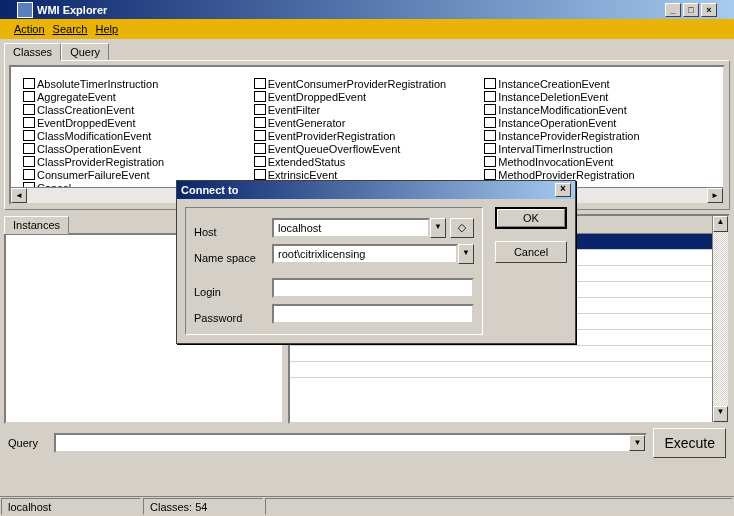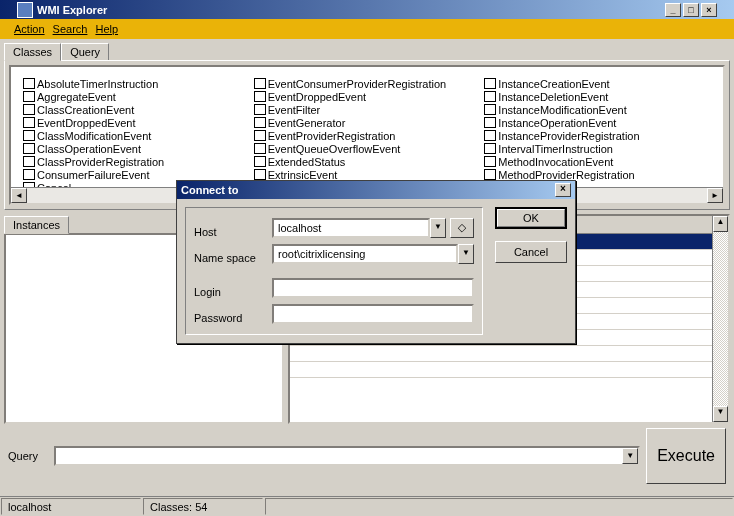--- a/index.html
+++ b/index.html
@@ -30,21 +30,21 @@
 .grid-box { flex: 1; background: #fff; border: 2px inset #d4d0c8; position: relative; overflow: hidden; }
 .grid-header { background: #d4d0c8; height: 18px; border-bottom: 1px solid #808080; }
 .grid-row { height: 16px; border-bottom: 1px solid #d4d0c8; }
 .grid-row.sel { background: #0a246a; }
 .vscroll { position: absolute; right: 0; top: 0; bottom: 0; width: 16px; background: #d4d0c8; border-left: 1px solid #808080; display: flex; flex-direction: column; }
 .vscroll .sbtn { height: 16px; background: #d4d0c8; border: 1px solid #fff; border-right-color: #404040; border-bottom-color: #404040; font-size: 8px; text-align: center; cursor: pointer; }
 .vscroll .track { flex: 1; background: repeating-conic-gradient(#d4d0c8 0 25%, #fff 0 50%) 0/2px 2px; }
 .queryrow { display: flex; align-items: center; margin: 4px 8px; gap: 6px; }
 .queryrow .label { width: 40px; }
 .queryrow .qinput { flex: 1; height: 20px; border: 2px inset #d4d0c8; background: #fff; }
-.btn3d { background: #d4d0c8; border: 1px solid #fff; border-right-color: #404040; border-bottom-color: #404040; padding: 18px 10px; cursor: pointer; font-size: 16px; font-family: inherit; }
+.btn3d { background: #d4d0c8; border: 1px solid #fff; border-right-color: #404040; border-bottom-color: #404040; padding: 6px 10px; cursor: pointer; font-size: 14px; font-family: inherit; }
 .statusbar { position: absolute; bottom: 0; left: 0; right: 0; height: 20px; background: #d4d0c8; display: flex; border-top: 1px solid #808080; }
 .statusbar .cell { border: 1px inset #d4d0c8; padding: 2px 6px; margin: 1px; }
 .statusbar .cell:first-child { width: 140px; }
 .statusbar .cell:nth-child(2) { width: 120px; }
 .statusbar .cell:last-child { flex: 1; }
 
 .dialog { position: absolute; left: 176px; top: 180px; width: 400px; background: #d4d0c8; border: 1px solid #404040; box-shadow: 1px 1px 0 #000; z-index: 100; }
 .dialog .dtitle { background: linear-gradient(to right, #0a246a, #a6caf0); color: white; height: 18px; display: flex; align-items: center; padding: 0 4px; font-weight: bold; font-size: 11px; }
 .dialog .dtitle .t { flex: 1; }
 .dialog .dtitle .x { width: 16px; height: 14px; background: #d4d0c8; color: #000; border: 1px solid #fff; border-right-color: #404040; border-bottom-color: #404040; text-align: center; line-height: 10px; font-size: 10px; cursor: pointer; font-family: sans-serif; font-weight: bold; }

